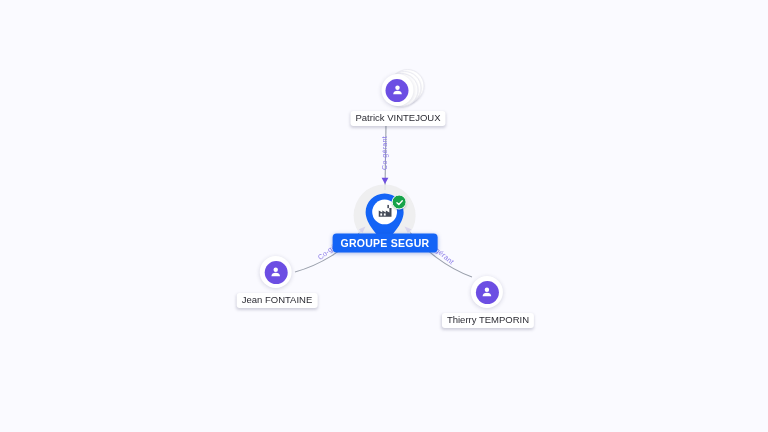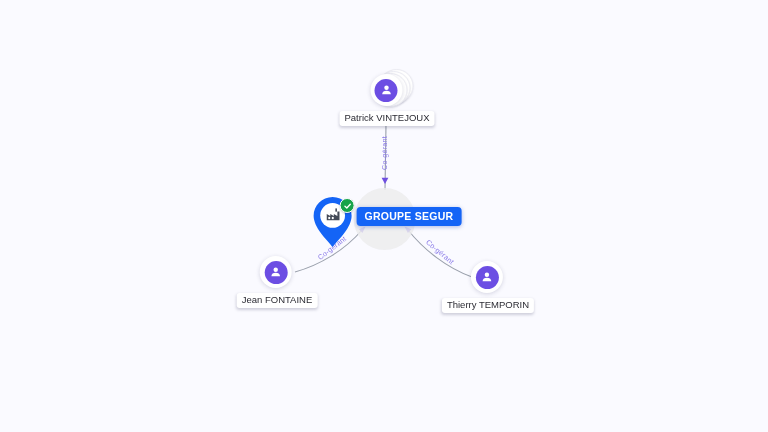--- a/index.html
+++ b/index.html
@@ -109,21 +109,21 @@
     white-space: nowrap;
     box-shadow: 0 1px 3px rgba(40,40,80,.20);
     line-height: 1.05;
   }
 
   
   .company-node {
     position: absolute;
     transform: translate(-50%, -50%);
     display: flex;
-    flex-direction: row;
+    flex-direction: column;
     align-items: center;
   }
   .pin-halo {
     position: absolute;
     width: 62px;
     height: 62px;
     left: 50%;
     top: 24px;
     transform: translate(-50%, -50%);
     border-radius: 50%;
@@ -196,21 +196,21 @@
     <path class="edge-path" d="M 472 277 C 447 268, 424 250, 408 230"></path>
     <polygon class="edge-arrow" points="404.5,226.5 407.9,233.0 411.3,229.2"></polygon>
   </svg>
 
   <div class="edge-label" style="left:384px; top:153px; transform: translate(-50%,-50%) rotate(-90deg);">Co-gérant</div>
 
   <div class="edge-label" style="left:332px; top:248px; transform: translate(-50%,-50%) rotate(-38deg);">Co-gérant</div>
 
   <div class="edge-label" style="left:440px; top:252px; transform: translate(-50%,-50%) rotate(40deg);">Co-gérant</div>
 
-  <div class="node" style="left:387px; top:100px;">
+  <div class="node" style="left:398px; top:100px;">
     <div class="person-avatar-wrap">
       <div class="stack-card" style="left:9px; top:-5px;"></div>
       <div class="stack-card" style="left:6px; top:-3px;"></div>
       <div class="stack-card" style="left:3px; top:-1.5px;"></div>
       <div class="person-avatar">
         <div class="person-disc">
           <svg width="14" height="14" viewBox="0 0 24 24" fill="#ffffff">
             <circle cx="12" cy="8.2" r="3.8"></circle>
             <path d="M4.6 19.4c0-4 3.3-6 7.4-6s7.4 2 7.4 6z"></path>
           </svg>
@@ -251,21 +251,21 @@
           <svg width="14" height="14" viewBox="0 0 24 24" fill="#ffffff">
             <circle cx="12" cy="8.2" r="3.8"></circle>
             <path d="M4.6 19.4c0-4 3.3-6 7.4-6s7.4 2 7.4 6z"></path>
           </svg>
         </div>
       </div>
     </div>
     <div class="node-label">Jean FONTAINE</div>
   </div>
 
-  <div class="node" style="left:488px; top:287px;">
+  <div class="node" style="left:488px; top:302px;">
     <div class="person-avatar-wrap">
       <div class="person-avatar">
         <div class="person-disc">
           <svg width="14" height="14" viewBox="0 0 24 24" fill="#ffffff">
             <circle cx="12" cy="8.2" r="3.8"></circle>
             <path d="M4.6 19.4c0-4 3.3-6 7.4-6s7.4 2 7.4 6z"></path>
           </svg>
         </div>
       </div>
     </div>

